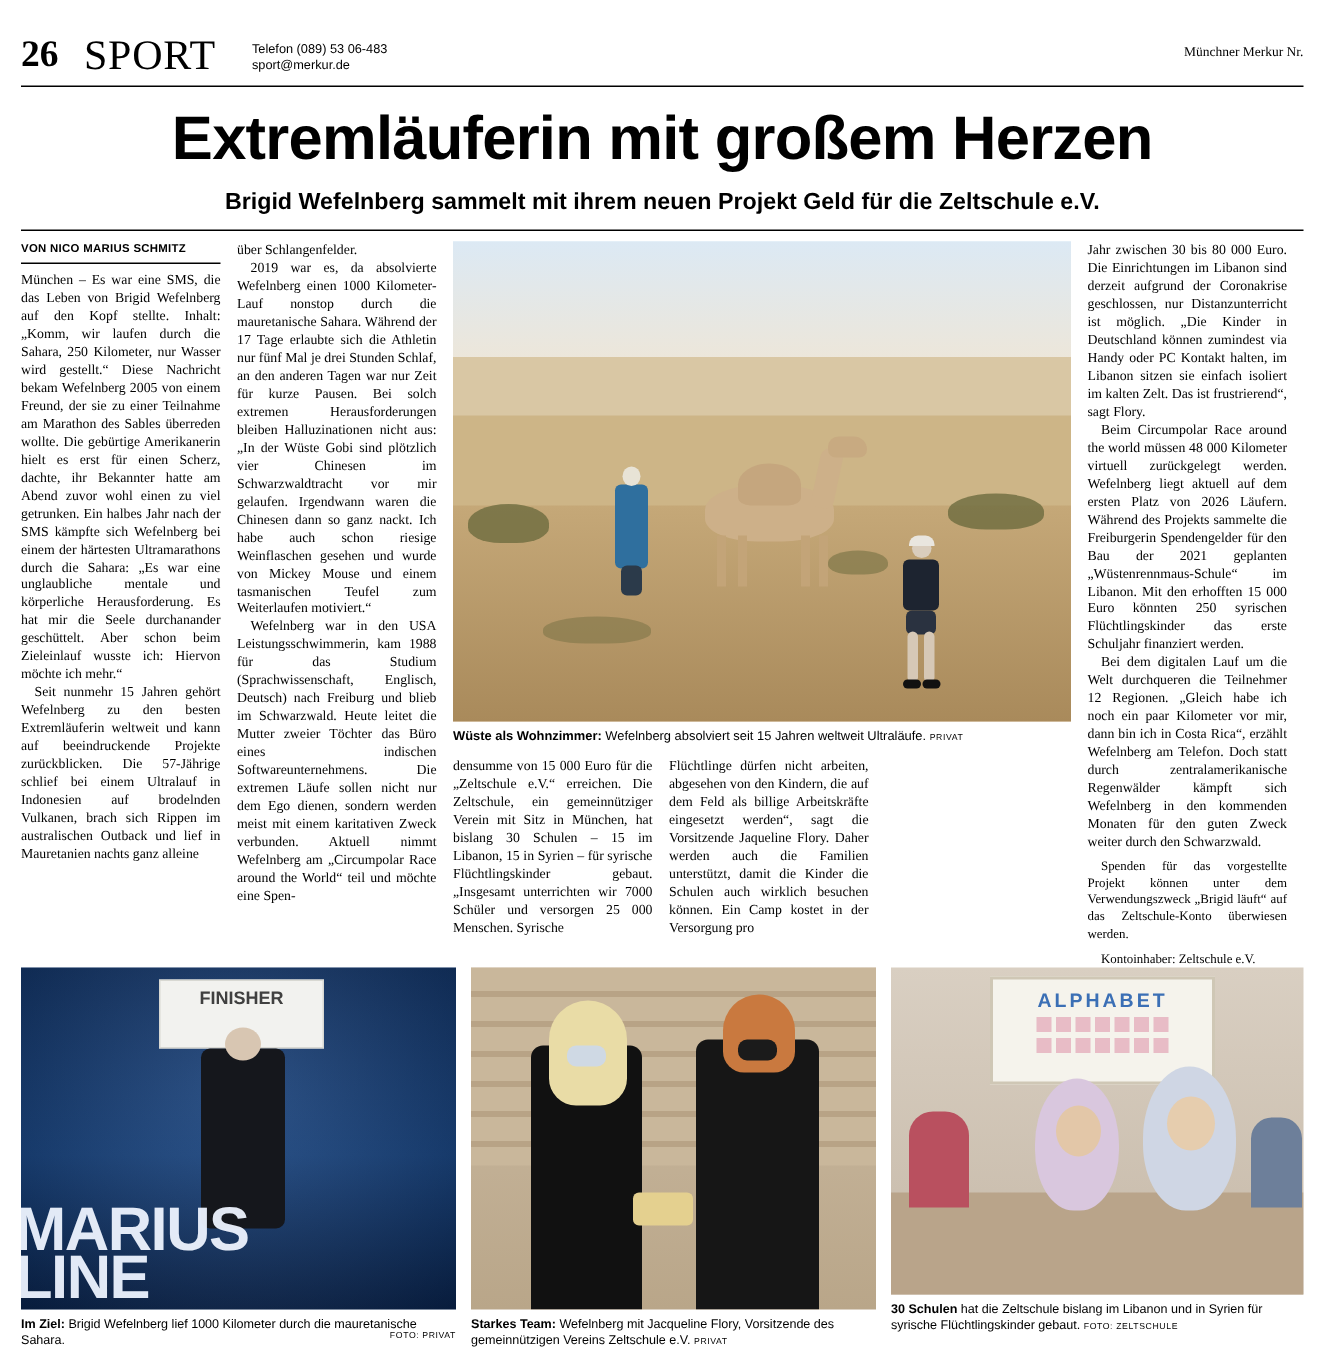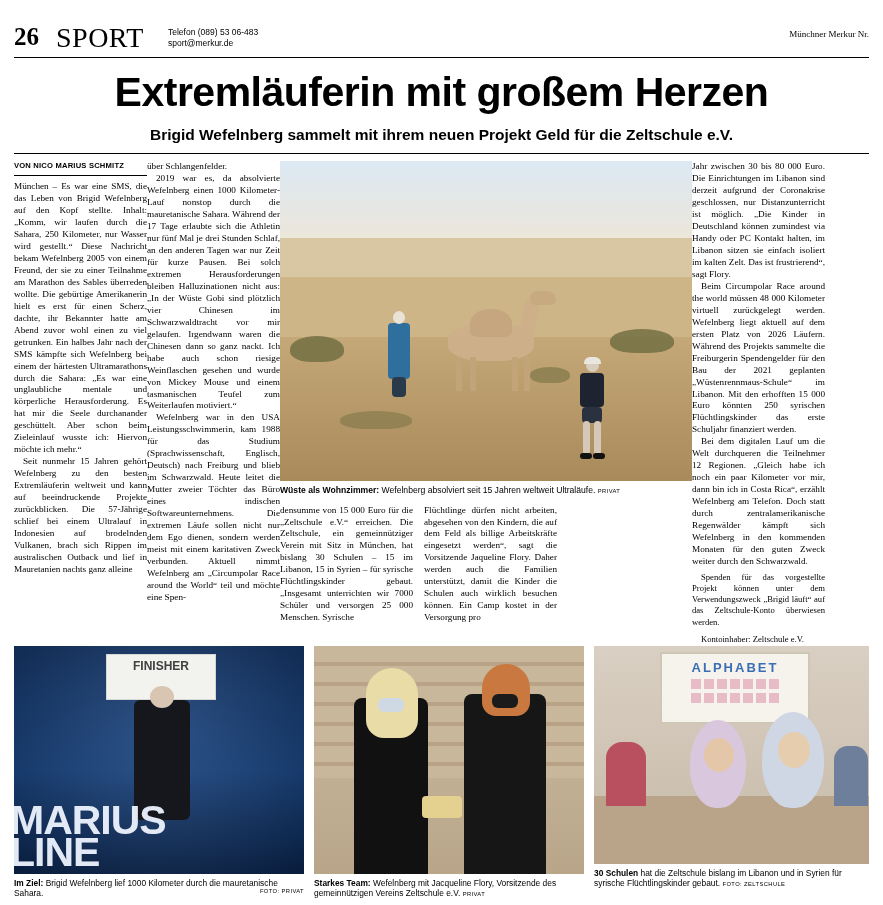--- a/index.html
+++ b/index.html
@@ -37,21 +37,21 @@
     font-weight: 700;
     font-size: 15.5px;
     line-height:1.2;
     margin-top: 12px;
     margin-bottom: 9px;
   }
   .rule-sub { border-top: 1px solid #000; }
 
   
   .body-area { position:relative; margin-top: 7px; height: 470px; }
-  .cols { display:flex; }
+  .cols { display:flex; gap: 11px; }
   .col { width: 133px; font-size: 9.2px; line-height: 1.3; text-align: justify; }
   .col p { margin: 0; text-indent: 9px; }
   .col p.first { text-indent: 0; }
   .byline {
     font-family:"Liberation Sans", sans-serif;
     font-weight:700;
     font-size: 7.6px;
     letter-spacing: 0.2px;
     margin-bottom: 5px;
     border-bottom: 1px solid #000;

